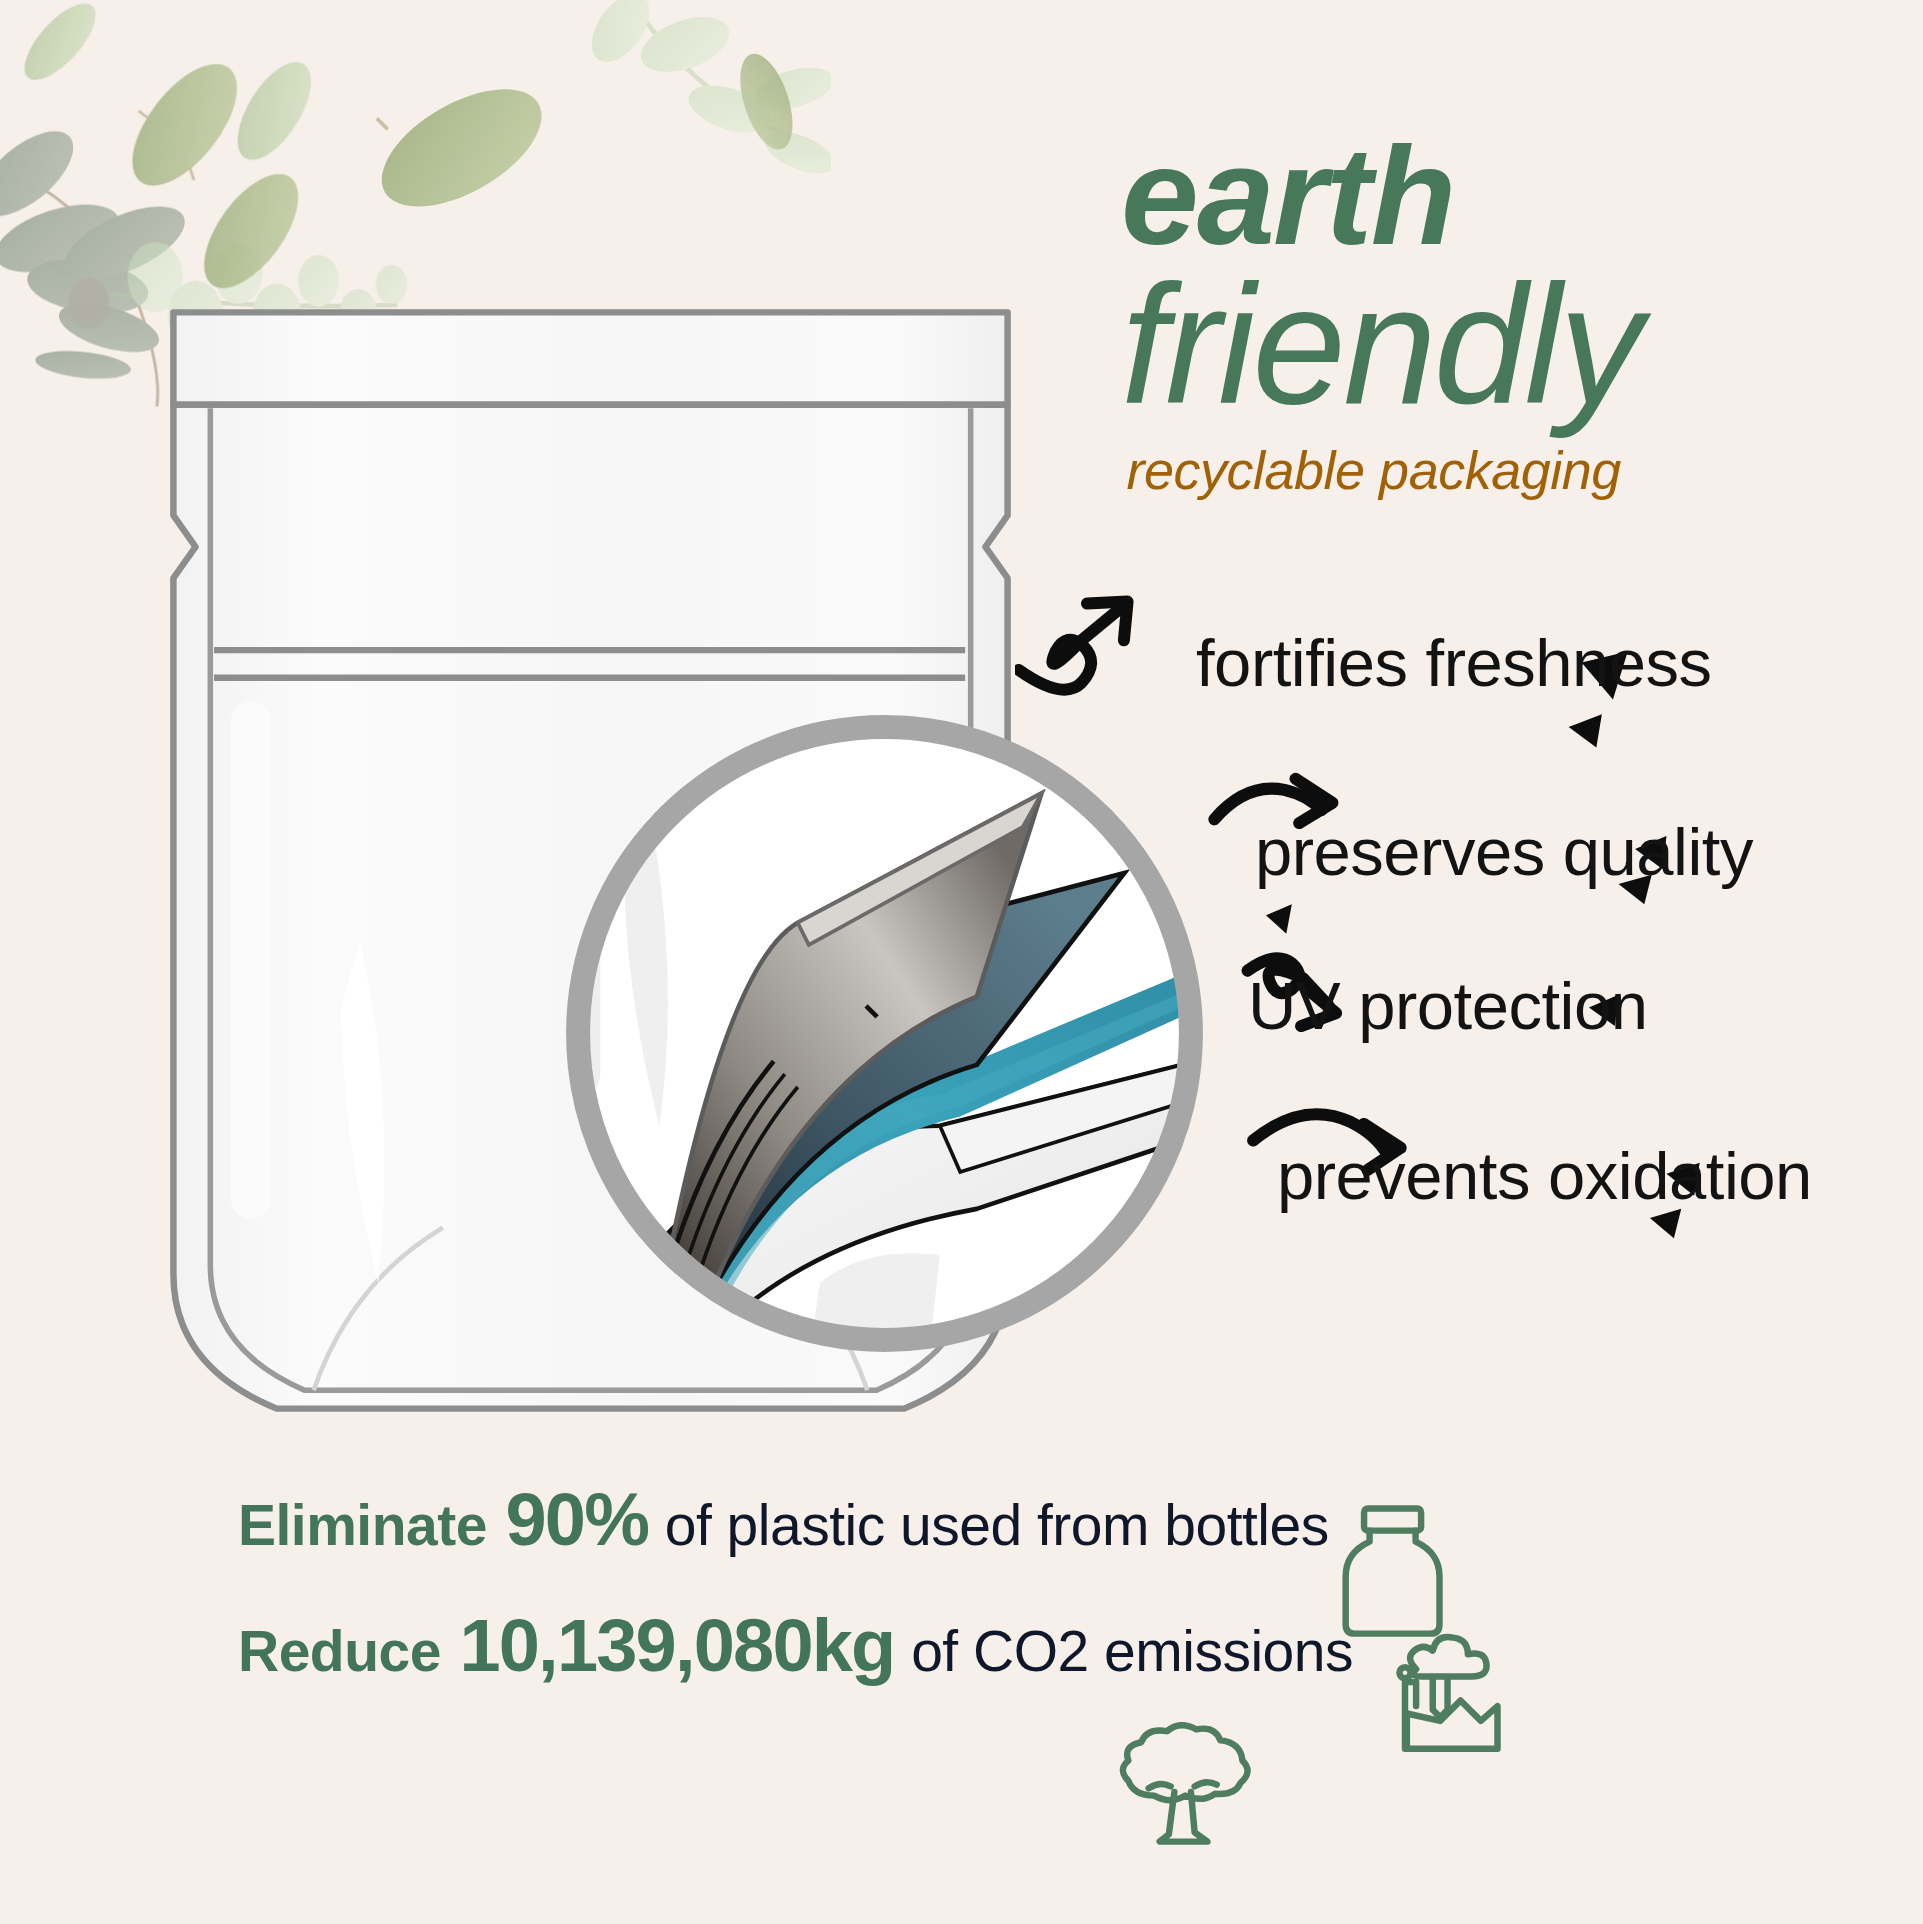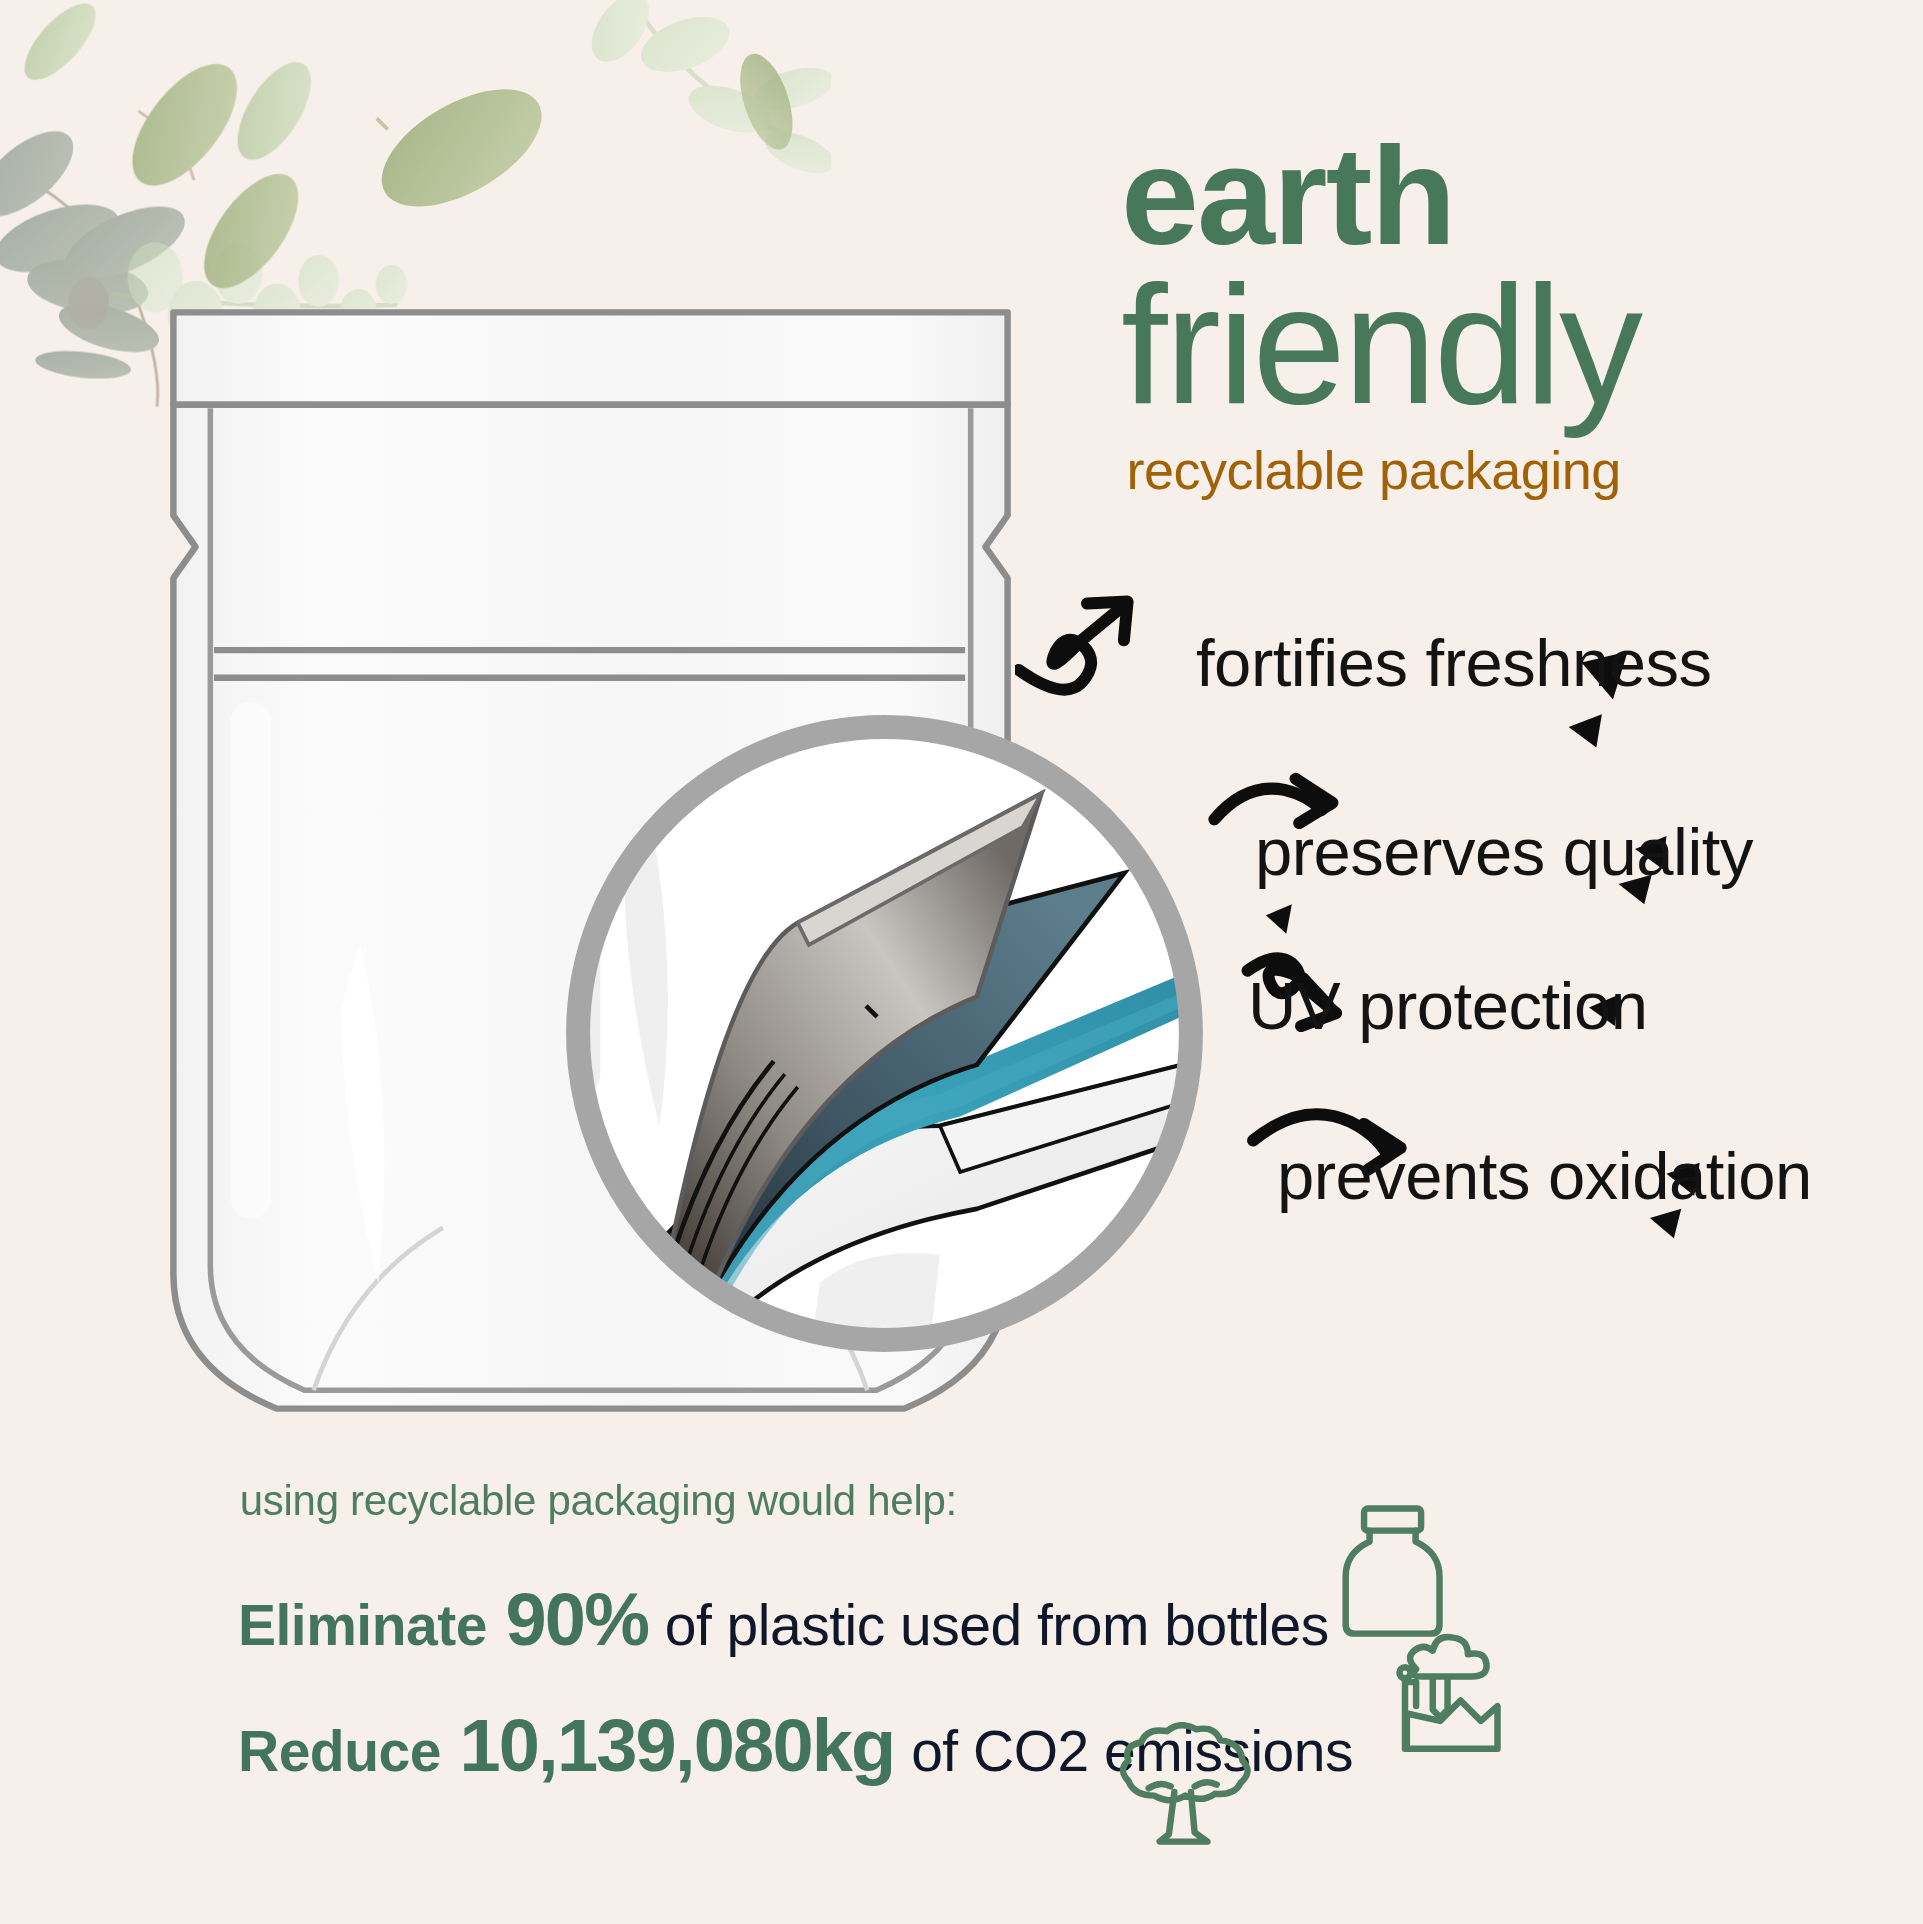--- a/index.html
+++ b/index.html
@@ -41,20 +41,21 @@
     width: 683px;
     height: 683px;
   }
 
   
   #headline {
     position: absolute;
     left: 1121px;
     top: 129px;
     width: 775px;
+    font-style: italic;
   }
   .h-earth {
     font-size: 140px;
     font-weight: bold;
     color: #47785a;
     line-height: 0.95;
     letter-spacing: -1.8px;
     margin: 0;
   }
   .h-friendly {
@@ -350,21 +351,20 @@
     <div class="h-friendly">friendly</div>
     <div class="h-sub">recyclable packaging</div>
   </div>
 
   <div class="feature" id="feat-0">fortifies freshness</div>
   <div class="feature" id="feat-1">preserves quality</div>
   <div class="feature" id="feat-2">UV protection</div>
   <div class="feature" id="feat-3">prevents oxidation</div>
 
   <div id="stats">
-    <div class="stats-lead">using recyclable packaging would help:</div>
 
     <div class="stat-row">
       <span class="stat-verb">Eliminate</span>
       <span class="stat-value">90%</span>
       <span class="stat-tail">of plastic used from bottles</span>
     </div>
 
     <div class="stat-row">
       <span class="stat-verb">Reduce</span>
       <span class="stat-value">10,139,080kg</span>

